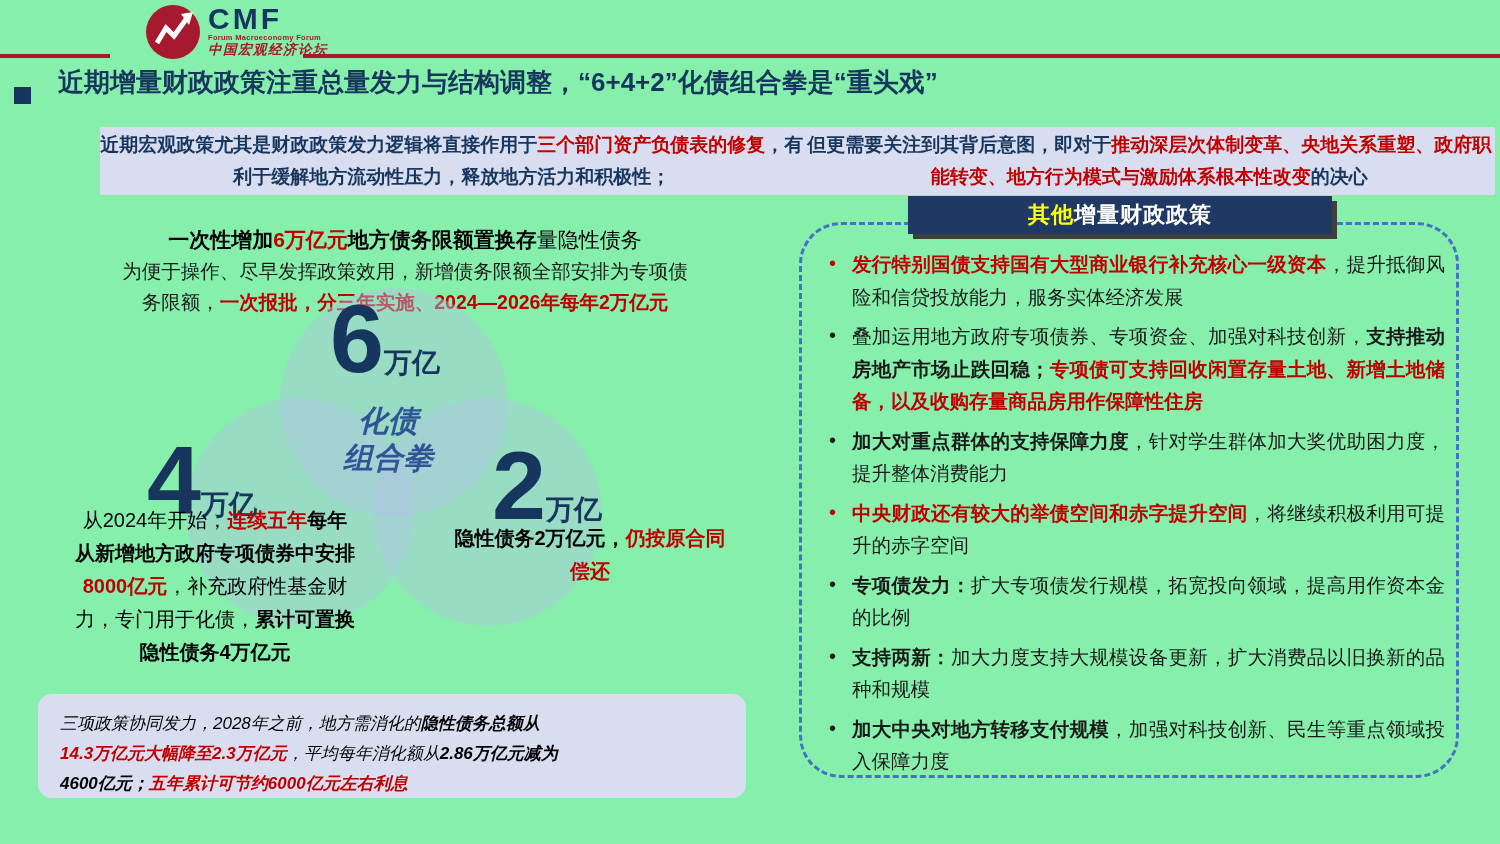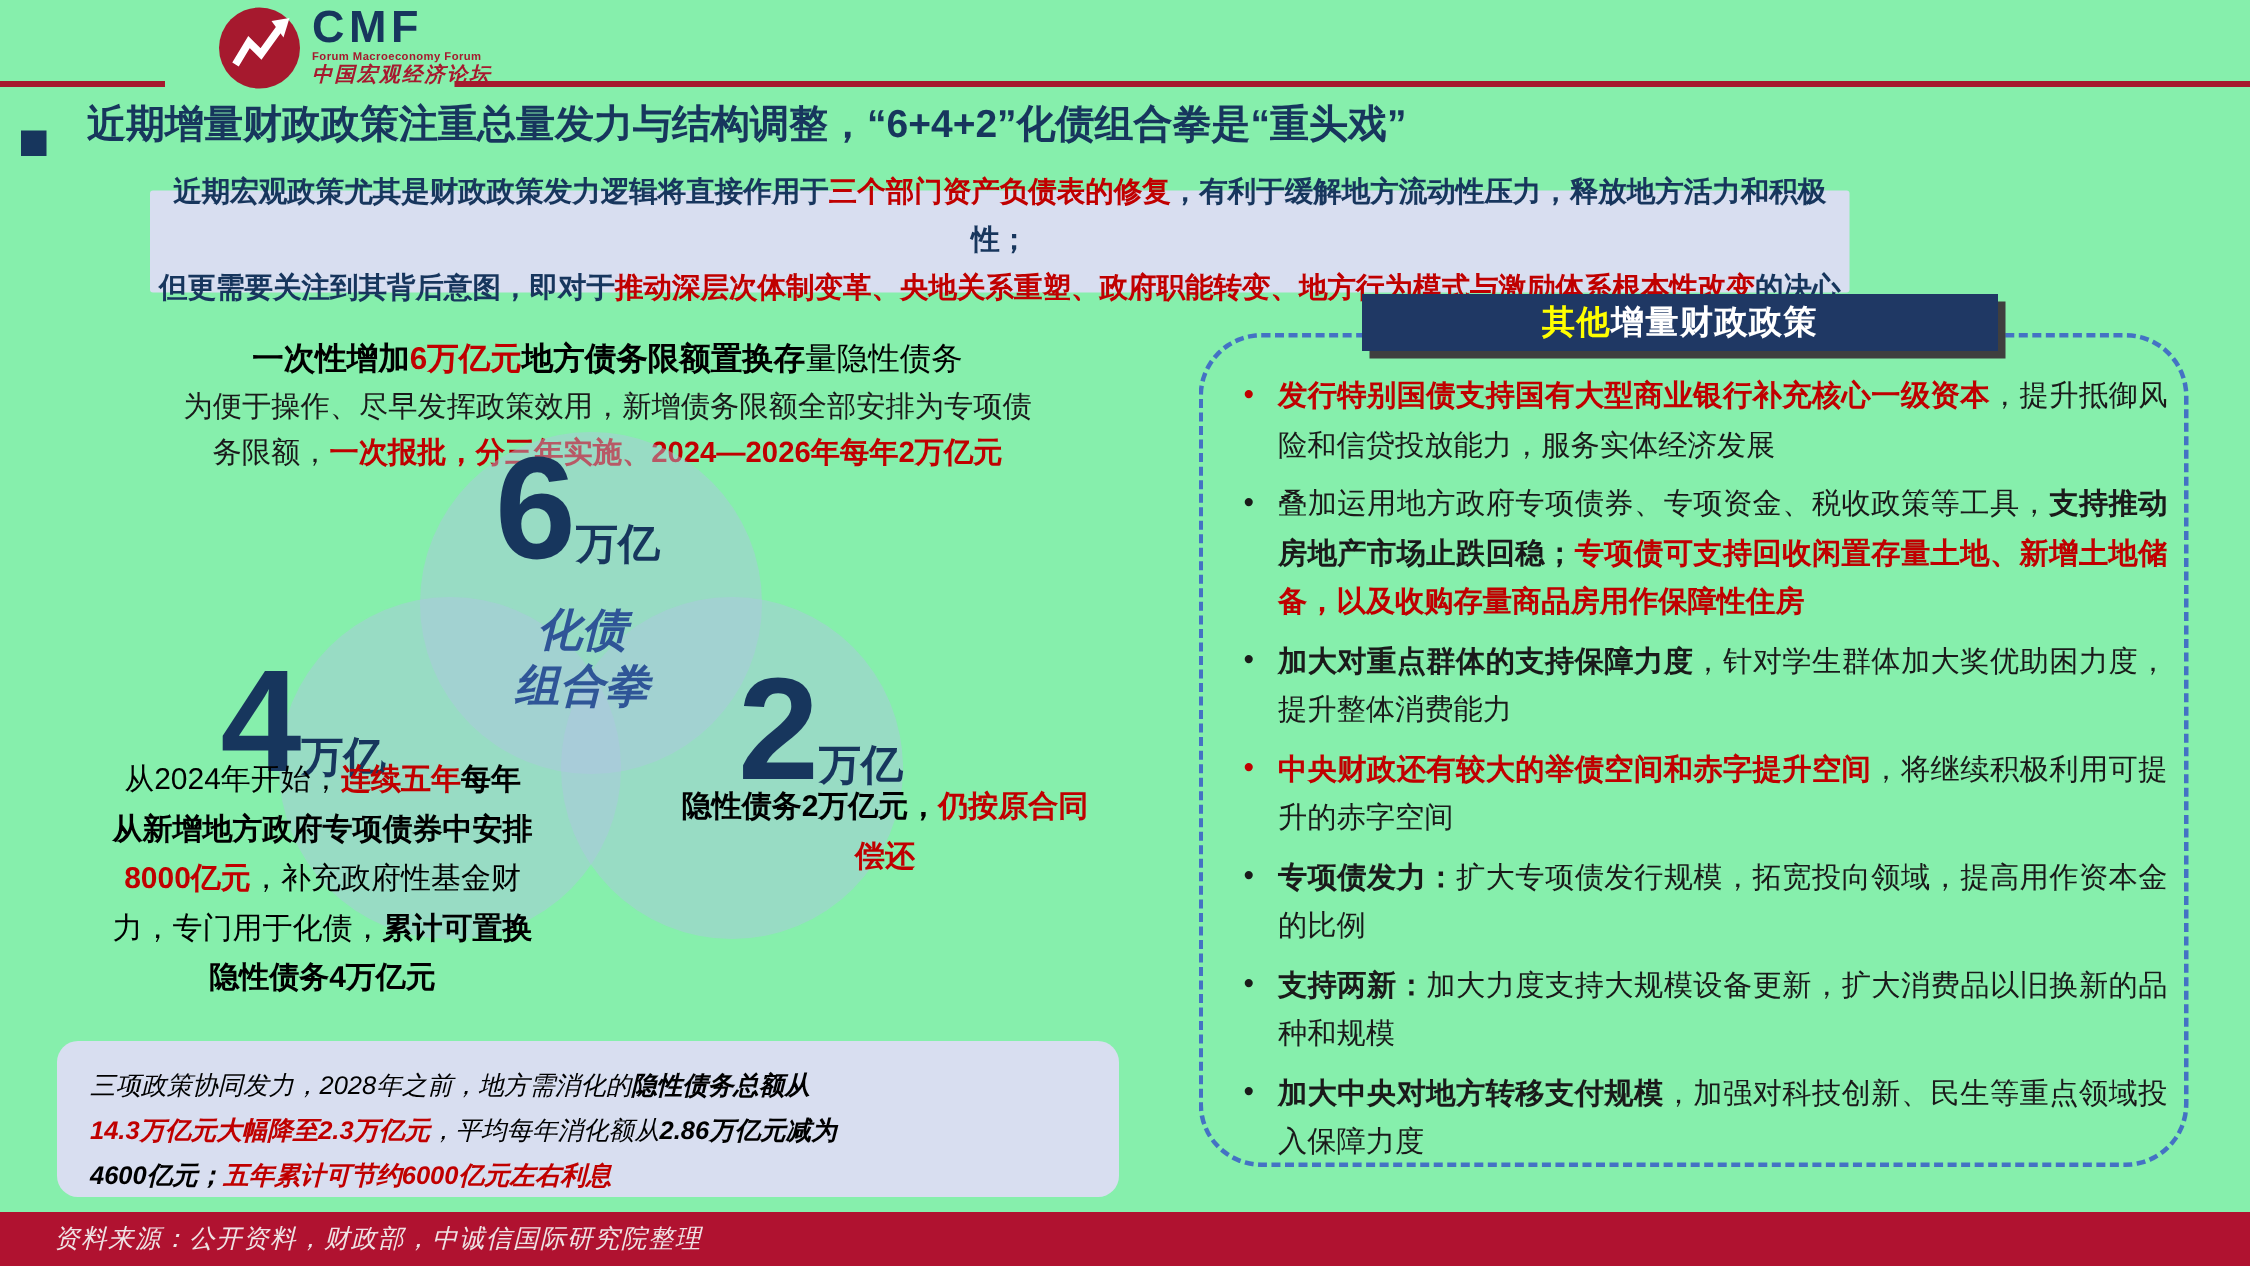--- a/index.html
+++ b/index.html
@@ -18,22 +18,22 @@
   .logo-cmf{font-size:30px;line-height:28px;font-weight:800;color:var(--navy);letter-spacing:3px;}
   .logo-en{font-size:7.5px;line-height:9px;font-weight:700;color:var(--brand_red);letter-spacing:.3px;}
   .logo-cn{font-size:13.5px;line-height:16px;font-weight:700;color:var(--brand_red);
            font-style:italic;font-family:"Liberation Serif","DejaVu Serif",serif;letter-spacing:1.5px;}
 
   
   .title-marker{left:14px;top:87px;width:17px;height:17px;background:var(--navy);}
   .slide-title{left:58px;top:65px;font-size:26px;font-weight:800;color:var(--navy);white-space:nowrap;}
 
   
-  .intro{left:100px;top:127px;width:1133px;height:68px;background:var(--callout_bg);
-         display:flex;flex-direction:column;justify-content:center;align-items:center;
+  .intro{left:100px;top:127px;width:1395px;height:68px;background:var(--callout_bg);
+         display:flex;flex-direction:row;justify-content:center;align-items:center;
          font-size:19px;font-weight:700;color:var(--navy);line-height:32px;text-align:center;border-radius:2px;}
 
   
   .h6{left:30px;top:223px;width:750px;text-align:center;color:#000;}
   .h6-l1{font-size:21px;line-height:33px;}
   .h6-l2,.h6-l3{font-size:19.5px;line-height:31px;color:#1a1a1a;}
 
   
   .vc{width:228px;height:228px;border-radius:50%;background:rgba(176,197,227,0.45);}
   .vlabel{color:var(--navy);font-weight:700;white-space:nowrap;text-align:center;line-height:1;}
@@ -144,21 +144,21 @@
     <span class="hl">其他</span>
       <span>增量财政政策</span>
   </div>
   <ul class="abs bullets">
     <li>
       <span class="dot" data-dot="red">•</span>
       <span><span class="red">发行特别国债支持国有大型商业银行补充核心一级资本</span><span>，提升抵御风险和信贷投放能力，服务实体经济发展</span></span>
     </li>
     <li>
       <span class="dot" data-dot="black">•</span>
-      <span><span>叠加运用地方政府专项债券、专项资金、税收政策等工具，</span><span class="b">支持推动房地产市场止跌回稳；</span><span class="red">专项债可支持回收闲置存量土地、新增土地储备，以及收购存量商品房用作保障性住房</span></span>
+      <span><span>叠加运用地方政府专项债券、专项资金、加强对科技创新，</span><span class="b">支持推动房地产市场止跌回稳；</span><span class="red">专项债可支持回收闲置存量土地、新增土地储备，以及收购存量商品房用作保障性住房</span></span>
     </li>
     <li>
       <span class="dot" data-dot="black">•</span>
       <span><span class="b">加大对重点群体的支持保障力度</span><span>，针对学生群体加大奖优助困力度，提升整体消费能力</span></span>
     </li>
     <li>
       <span class="dot" data-dot="red">•</span>
       <span><span class="red">中央财政还有较大的举债空间和赤字提升空间</span><span>，将继续积极利用可提升的赤字空间</span></span>
     </li>
     <li>
@@ -168,17 +168,14 @@
     <li>
       <span class="dot" data-dot="black">•</span>
       <span><span class="b">支持两新：</span><span>加大力度支持大规模设备更新，扩大消费品以旧换新的品种和规模</span></span>
     </li>
     <li>
       <span class="dot" data-dot="black">•</span>
       <span><span class="b">加大中央对地方转移支付规模</span><span>，加强对科技创新、民生等重点领域投入保障力度</span></span>
     </li>
   </ul>
 
-  <div class="abs footer">
-    <span>资料来源：公开资料，财政部，中诚信国际研究院整理</span>
-  </div>
 
 </div>
 
 </body></html>

